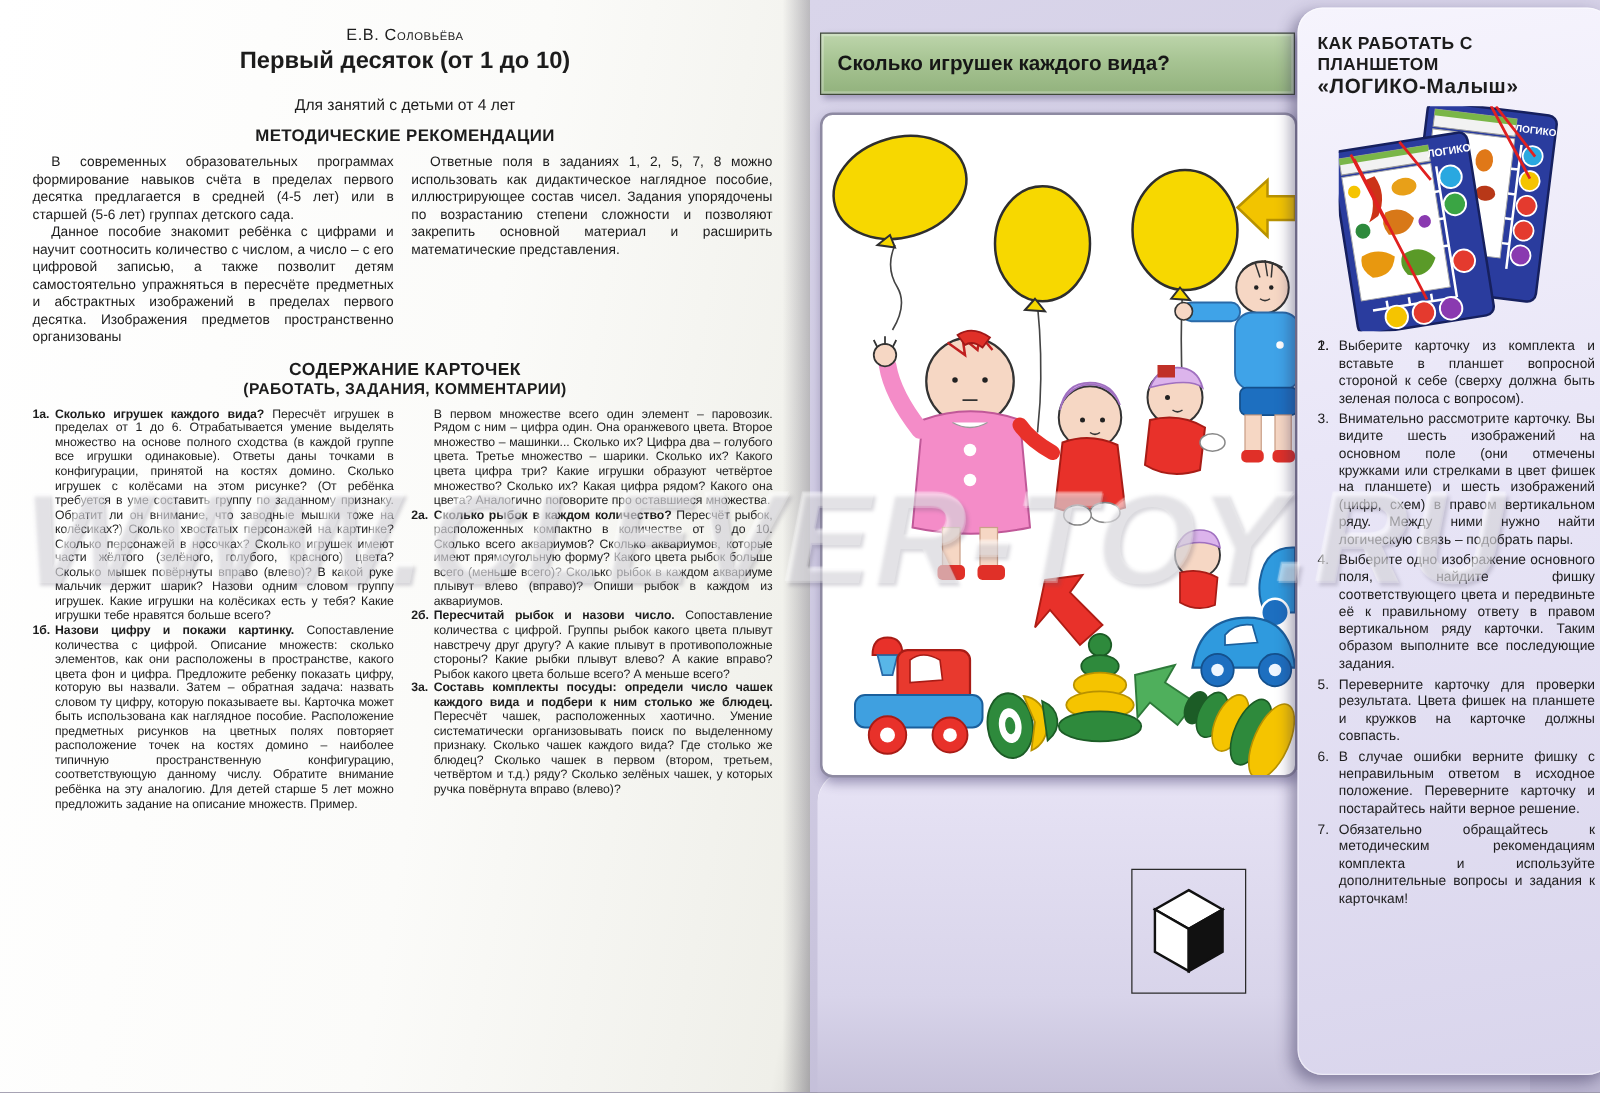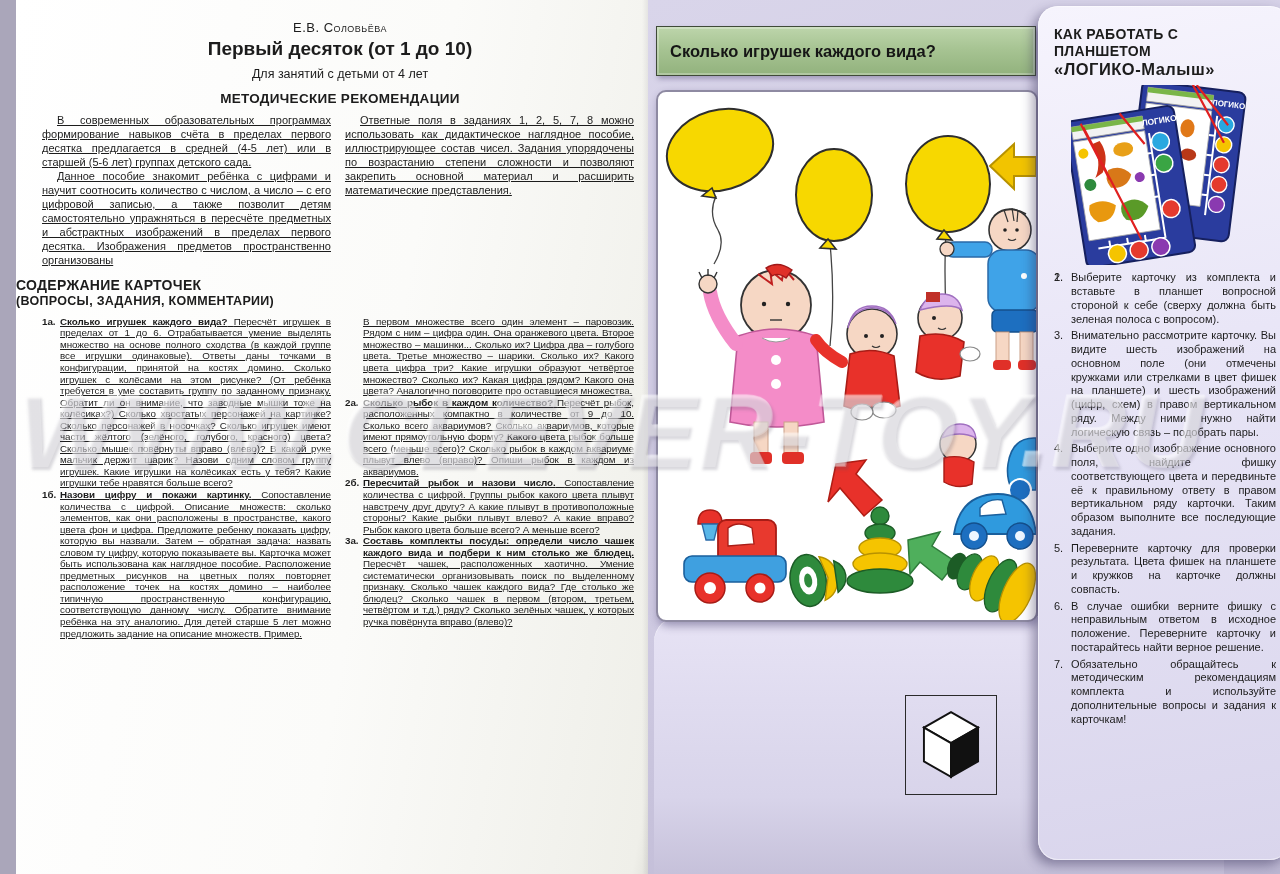--- a/index.html
+++ b/index.html
@@ -1,35 +1,35 @@
 <!DOCTYPE html>
 <html><head>
 <meta charset="utf-8">
 <style>
   html,body{margin:0;padding:0;background:#8d8a9c;}
   #stage{position:relative;width:1280px;height:874px;overflow:hidden;
          font-family:"Liberation Sans",sans-serif;color:#1c1c1c;background:#aaa6ba;}
 
   
-  .left-page{position:absolute;left:16px;top:0;width:648px;height:874px;
+  .left-page{position:absolute;left:0;top:0;width:648px;height:874px;
     background:linear-gradient(100deg,#ffffff 0%,#fbfbf9 55%,#efefe9 96%,#d8d8d2 100%);}
   .fold-shadow{position:absolute;left:626px;top:0;width:22px;height:874px;
     background:linear-gradient(to right,rgba(0,0,0,0),rgba(40,35,60,.28));}
   .lp-header{text-align:center;padding-top:20px;}
   .lp-author{font-size:13px;font-variant:small-caps;letter-spacing:.5px;}
   .lp-title{font-size:19px;font-weight:bold;margin-top:3px;}
-  .lp-subtitle{font-size:12.5px;margin-top:7px;}
+  .lp-subtitle{font-size:12.5px;margin-top:17px;}
   .lp-section{font-size:14px;letter-spacing:.4px;margin-top:10px;font-variant:small-caps;}
   .lp-section-caps{font-size:13.5px;letter-spacing:.3px;font-weight:bold;}
-  .cols{display:flex;gap:14px;margin:8px 26px 0 26px;text-align:justify;text-decoration:underline;}
+  .cols{display:flex;gap:14px;margin:8px 26px 0 26px;text-align:justify;}
   .col{width:289px;}
   .intro .col{font-size:11px;line-height:1.27;}
   .intro p{margin:0;}
   .intro p.ind{text-indent:15px;}
-  .cards-head{margin-top:9px;line-height:1.25;}
+  .cards-head{text-align:center;margin-top:9px;line-height:1.25;}
   .cards-cols{margin-top:6px;}
   .cards-cols .col{font-size:9.8px;line-height:1.18;letter-spacing:-.05px;}
   .item{position:relative;padding-left:18px;}
   .item .num{position:absolute;left:0;top:0;font-weight:bold;}
   .item b{font-weight:bold;}
   .plain-par{margin:0;}
 
   
   .right-page{position:absolute;left:648px;top:0;width:632px;height:874px;
     background:linear-gradient(160deg,#d9d5ea 0%,#cfcae2 55%,#bcb7d2 100%);}
@@ -83,21 +83,21 @@
         <p class="ind">В современных образовательных программах формирование навыков счёта в пределах первого десятка предлагается в средней (4-5 лет) или в старшей (5-6 лет) группах детского сада.</p>
         <p class="ind">Данное пособие знакомит ребёнка с цифрами и научит соотносить количество с числом, а число – с его цифровой записью, а также позволит детям самостоятельно упражняться в пересчёте предметных и абстрактных изображений в пределах первого десятка. Изображения предметов пространственно организованы</p>
       </div>
       <div class="col">
         <p class="ind">Ответные поля в заданиях 1, 2, 5, 7, 8 можно использовать как дидактическое наглядное пособие, иллюстрирующее состав чисел. Задания упорядочены по возрастанию степени сложности и позволяют закрепить основной материал и расширить математические представления.</p>
       </div>
     </div>
 
     <div class="cards-head">
       <div class="lp-section-caps" style="font-size:14px;">СОДЕРЖАНИЕ КАРТОЧЕК</div>
-      <div class="lp-section-caps" style="font-size:12.5px;">(ВОПРОСЫ, ЗАДАНИЯ, КОММЕНТАРИИ)</div>
+      <div class="lp-section-caps" style="font-size:12.5px;">(РАБОТАТЬ, ЗАДАНИЯ, КОММЕНТАРИИ)</div>
     </div>
 
     <div class="cols cards-cols">
       <div class="col">
         <div class="item">
           <span class="num">1а.</span><b>Сколько игрушек каждого вида?</b> <span>Пересчёт игрушек в пределах от 1 до 6. Отрабатывается умение выделять множество на основе полного сходства (в каждой группе все игрушки одинаковые). Ответы даны точками в конфигурации, принятой на костях домино. Сколько игрушек с колёсами на этом рисунке? (От ребёнка требуется в уме составить группу по заданному признаку. Обратит ли он внимание, что заводные мышки тоже на колёсиках?) Сколько хвостатых персонажей на картинке? Сколько персонажей в носочках? Сколько игрушек имеют части жёлтого (зелёного, голубого, красного) цвета? Сколько мышек повёрнуты вправо (влево)? В какой руке мальчик держит шарик? Назови одним словом группу игрушек. Какие игрушки на колёсиках есть у тебя? Какие игрушки тебе нравятся больше всего?</span>
         </div>
         <div class="item">
           <span class="num">1б.</span><b>Назови цифру и покажи картинку.</b> <span>Сопоставление количества с цифрой. Описание множеств: сколько элементов, как они расположены в пространстве, какого цвета фон и цифра. Предложите ребенку показать цифру, которую вы назвали. Затем – обратная задача: назвать словом ту цифру, которую показываете вы. Карточка может быть использована как наглядное пособие. Расположение предметных рисунков на цветных полях повторяет расположение точек на костях домино – наиболее типичную пространственную конфигурацию, соответствующую данному числу. Обратите внимание ребёнка на эту аналогию. Для детей старше 5 лет можно предложить задание на описание множеств. Пример.</span>
         </div>

